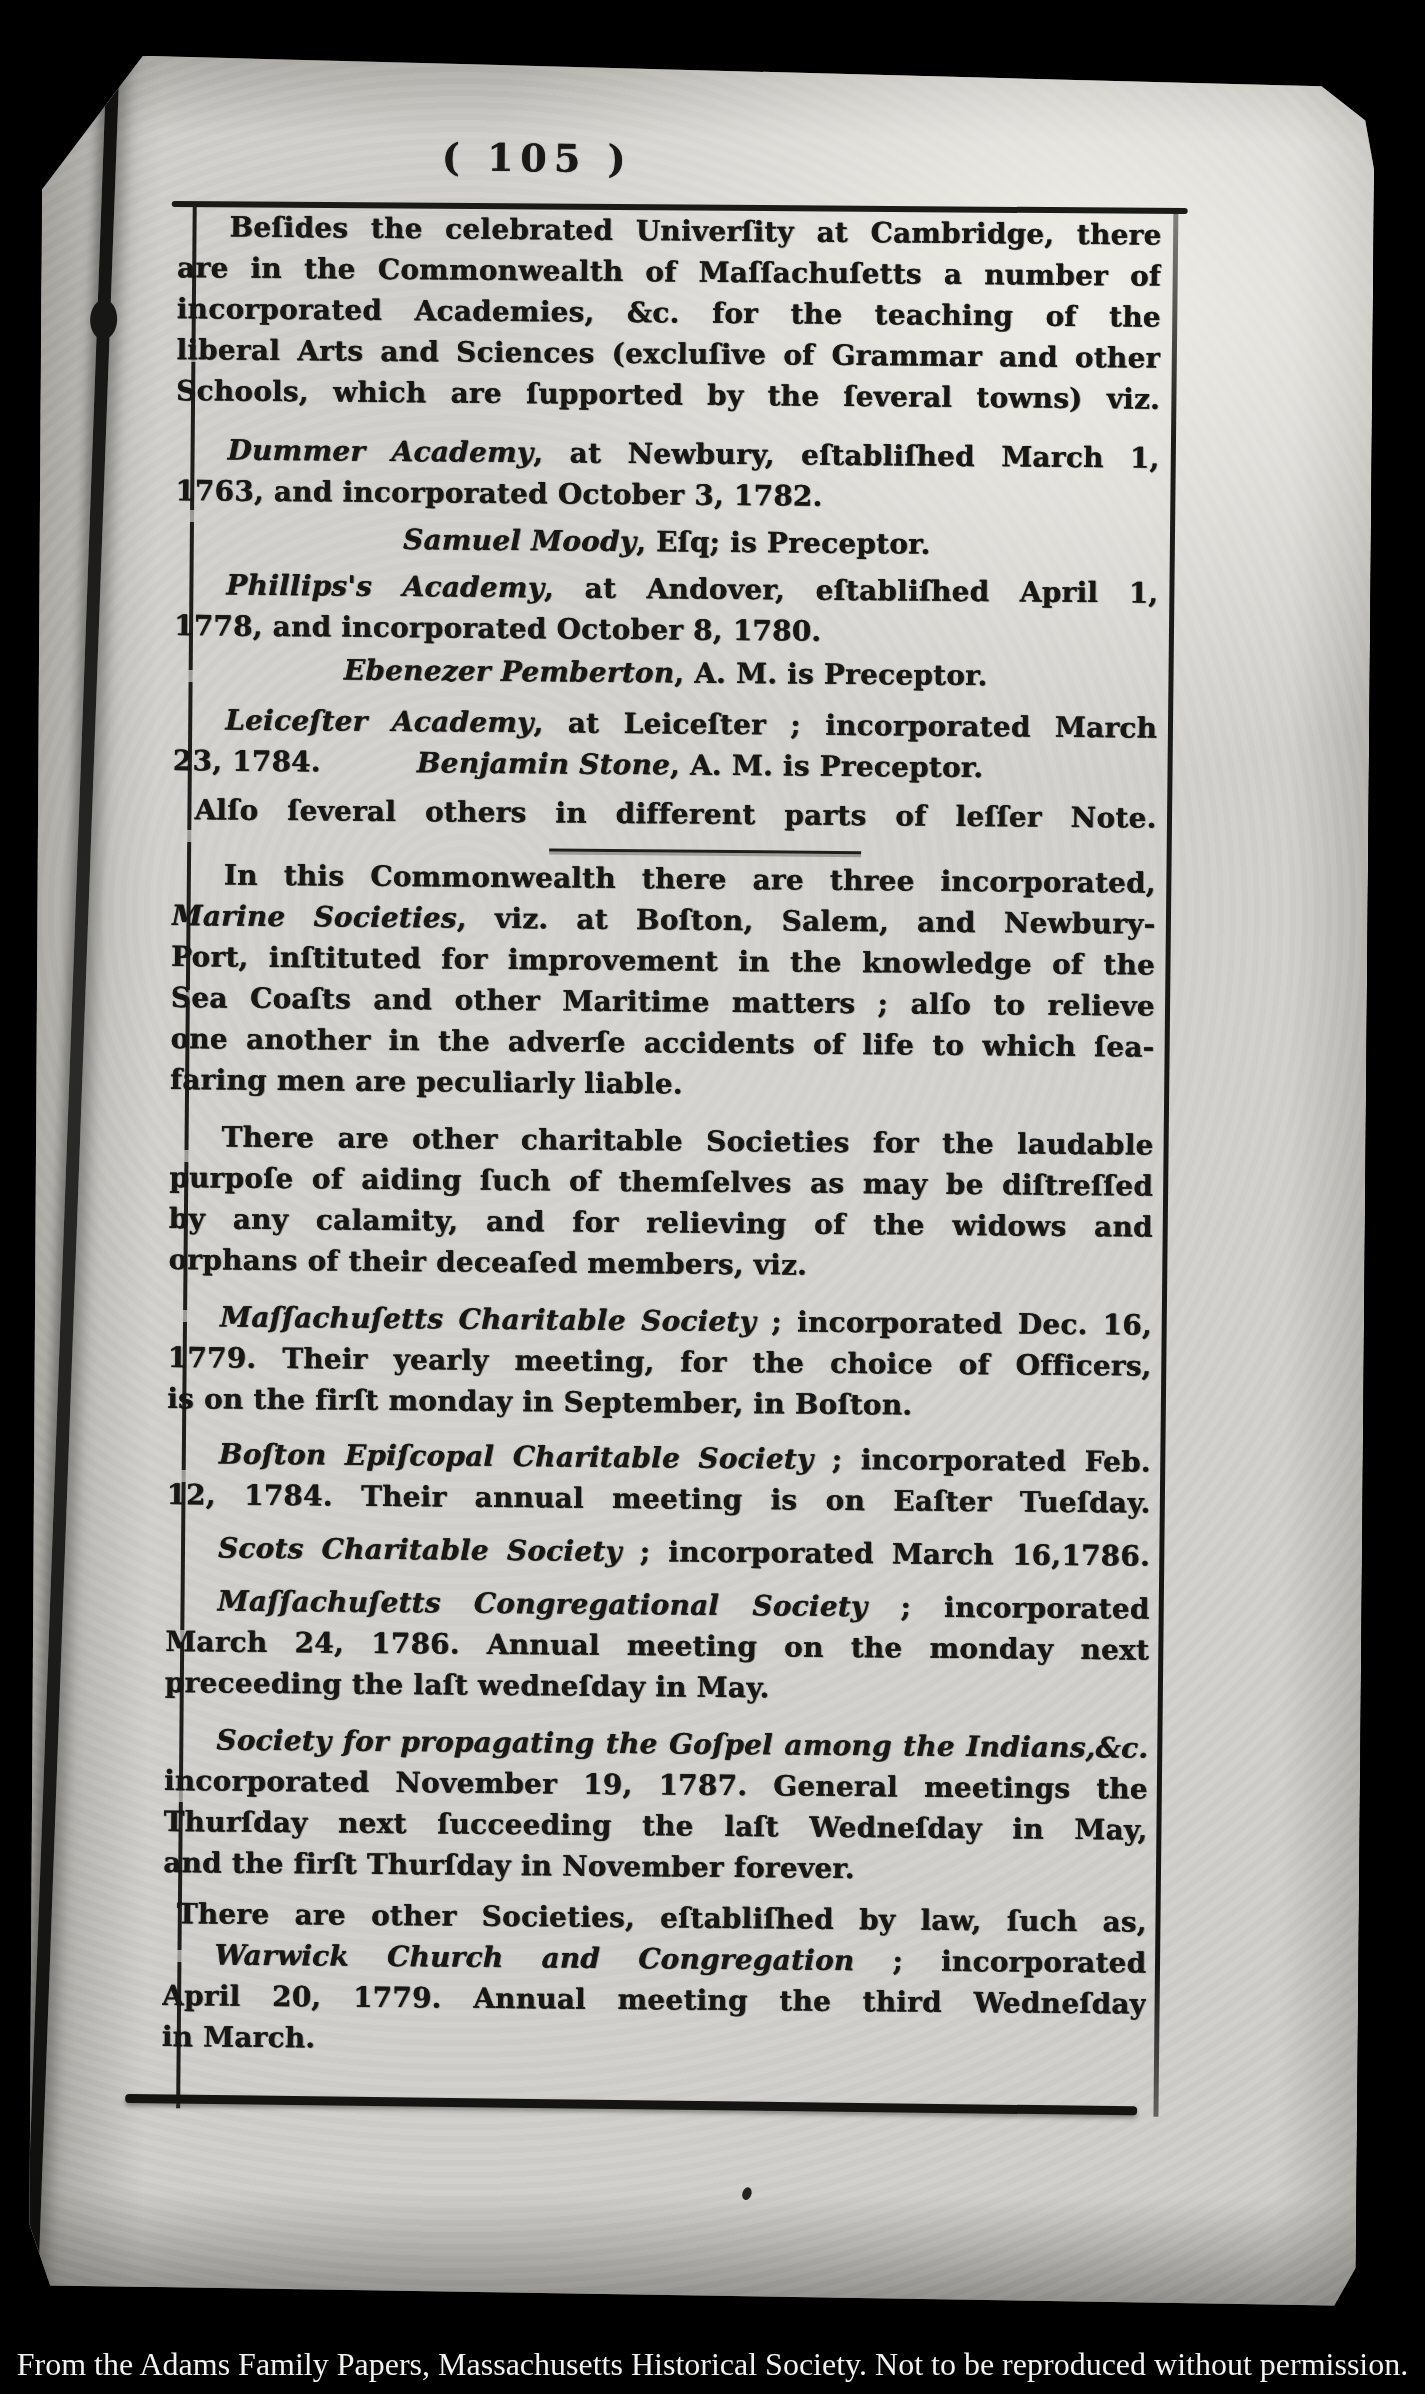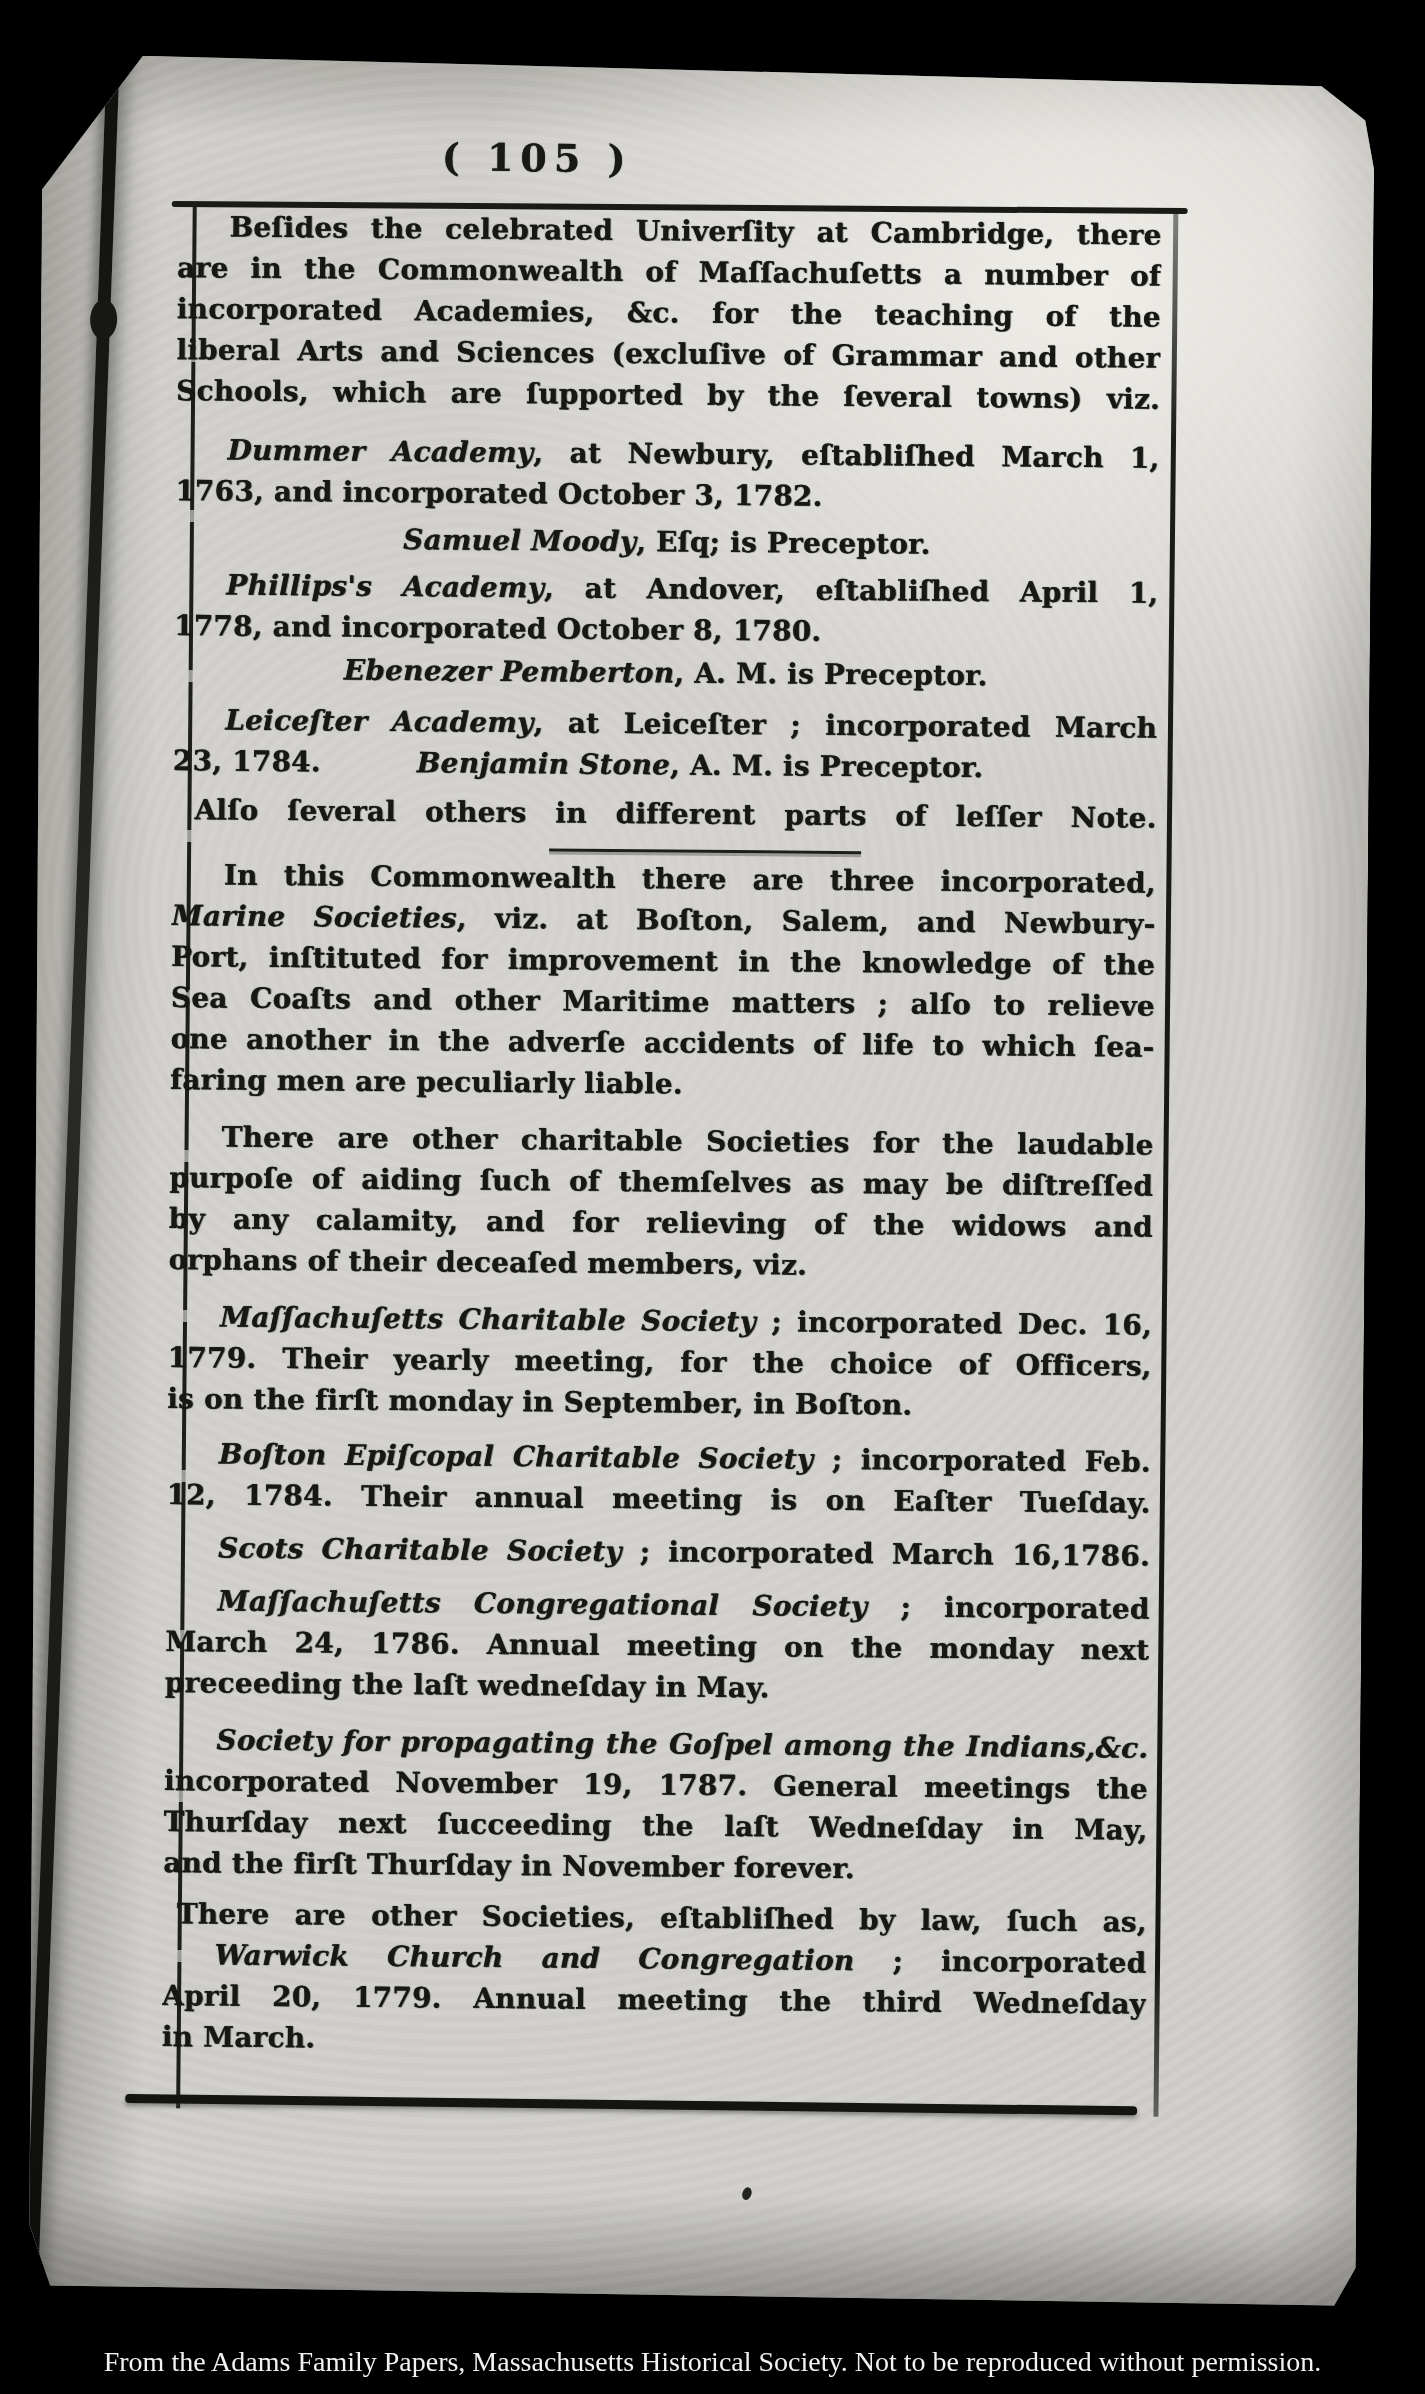--- a/index.html
+++ b/index.html
@@ -62,21 +62,21 @@
   .gap{display:inline-block;}
   .sep-rule{height:14px;position:relative;}
   .sep-rule::after{
     content:"";position:absolute;left:377px;top:7px;width:312px;height:3px;
     background:#1d1d1b;box-shadow:0 3px 0 rgba(29,29,27,.3);
   }
   .speck{position:absolute;left:718px;top:2126px;width:9px;height:13px;
     background:#23231f;border-radius:50%;transform:rotate(18deg);}
   .caption{
     position:absolute;left:0;top:2346px;width:1425px;text-align:center;
-    font-family:"Liberation Serif", serif;font-size:28px;color:#f2f2f0;
+    font-family:"Liberation Serif", serif;font-size:32px;color:#f2f2f0;
   }
 </style>
 </head>
 <body style="background: rgb(0, 0, 0);">
 
 <div class="page">
   <div class="binding"></div>
   <div class="pagenum">(  105  )</div>
   <div class="rule-top"></div>
   <div class="rule-left"></div>

